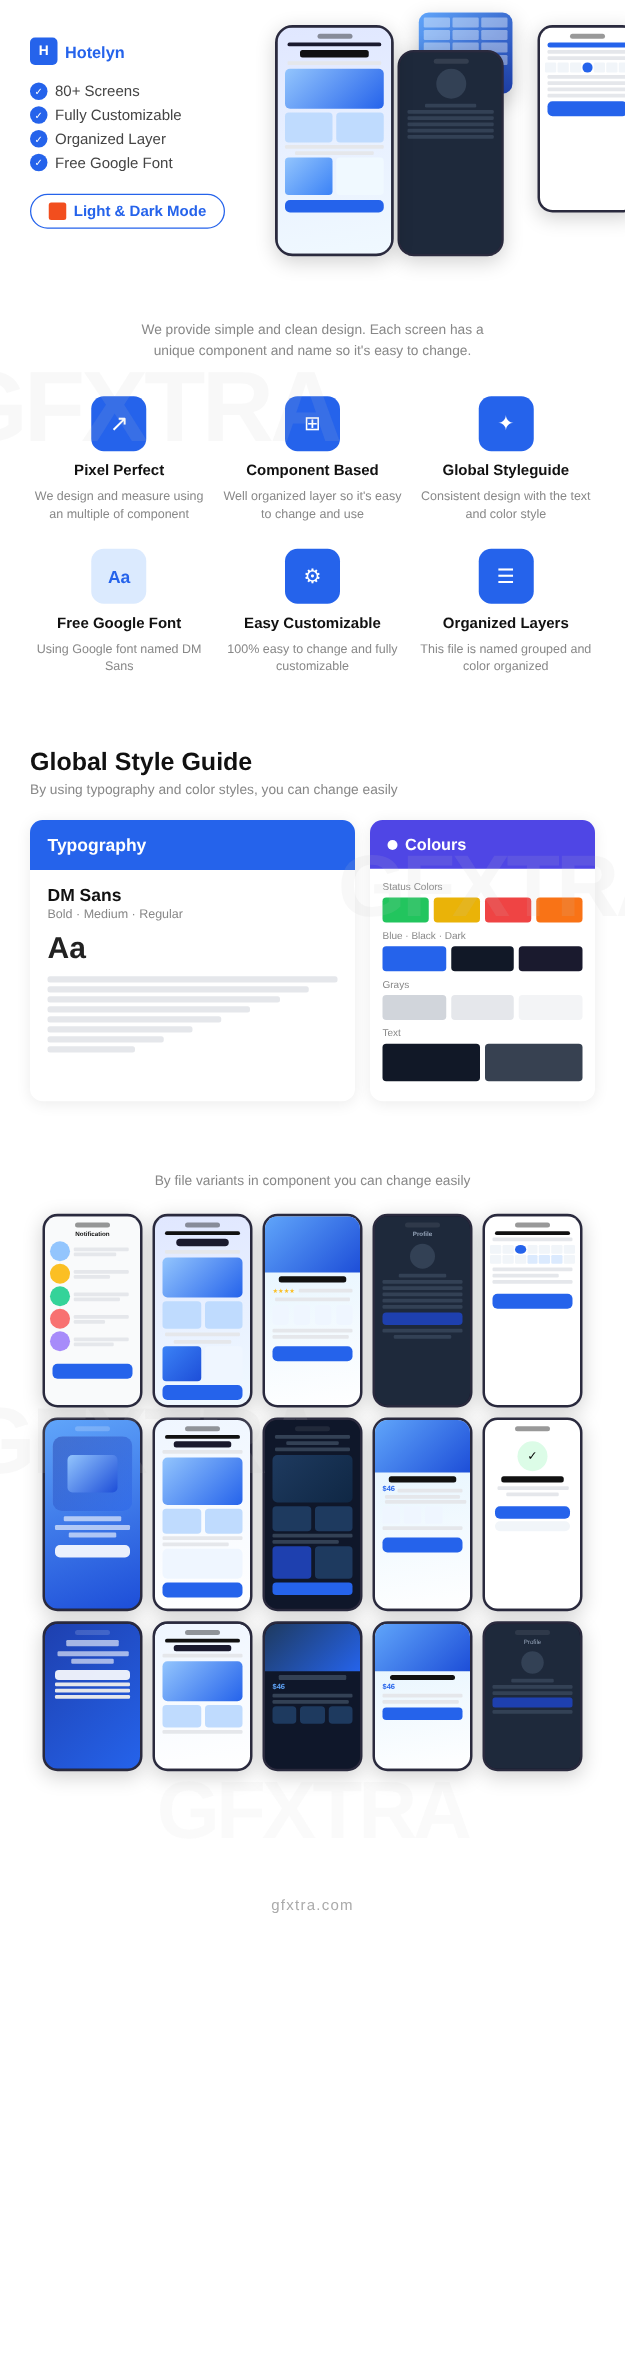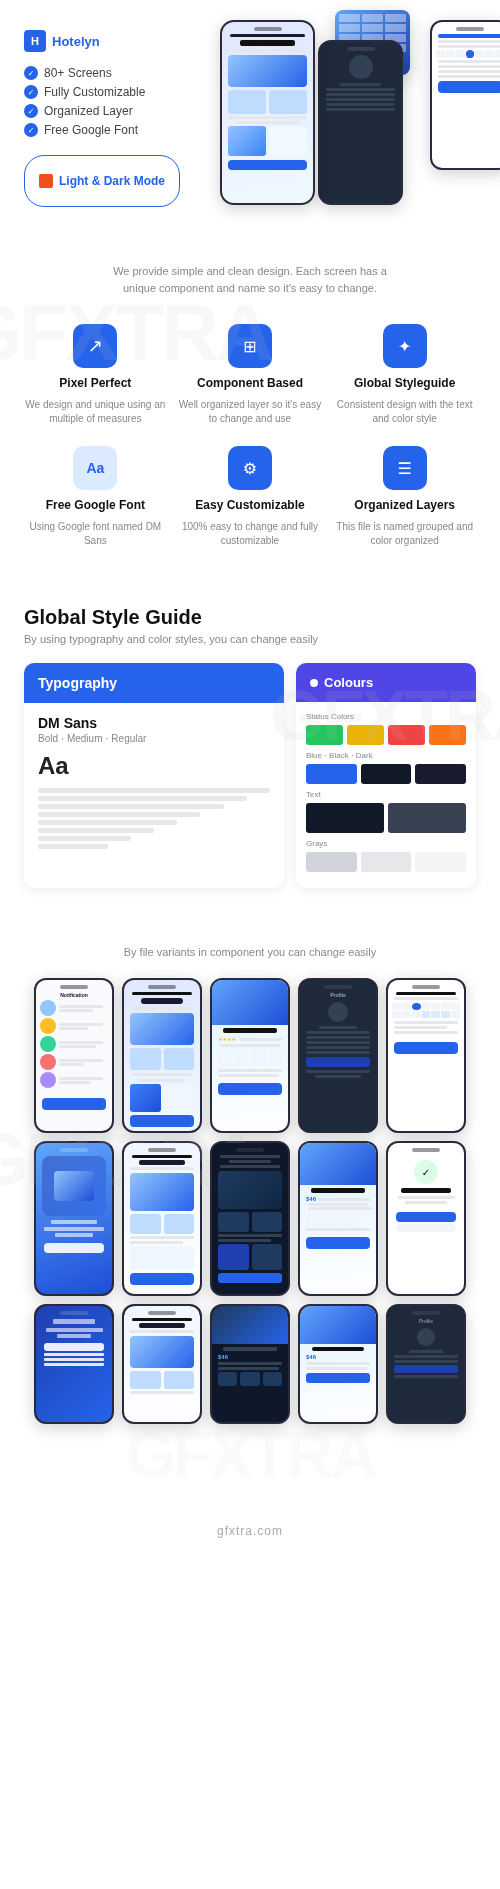--- a/index.html
+++ b/index.html
@@ -41,21 +41,21 @@
       display: flex; align-items: center; gap: 6px;
     }
     .check-icon {
       width: 14px; height: 14px; background: #2563eb; border-radius: 50%;
       display: flex; align-items: center; justify-content: center;
       color: #fff; font-size: 8px; flex-shrink: 0;
     }
     .light-dark-btn {
       display: inline-flex; align-items: center; gap: 6px;
       background: #fff; border: 1.5px solid #2563eb;
-      border-radius: 20px; padding: 18px 14px;
+      border-radius: 20px; padding: 6px 14px;
       font-size: 12px; color: #2563eb; font-weight: 600; cursor: pointer;
     }
     .figma-icon {
       width: 14px; height: 14px; background: #f24e1e;
       border-radius: 2px; display: inline-block;
     }
 
     
     .hero-phones {
       position: absolute;
@@ -408,21 +408,21 @@
 
   <p class="section-subtitle">We provide simple and clean design. Each screen has a unique component and name so it's easy to change.</p>
 
   <div class="features-grid">
 
     <div class="feature-item">
       <div class="feature-icon-box blue">
         <span style="color:#fff; font-size:18px;">↗</span>
       </div>
       <div class="feature-title">Pixel Perfect</div>
-      <div class="feature-desc">We design and unique using an multiple of measures</div>
+      <div class="feature-desc">We design and measure using an multiple of component</div>
     </div>
 
     <div class="feature-item">
       <div class="feature-icon-box blue">
         <span style="color:#fff; font-size:16px;">⊞</span>
       </div>
       <div class="feature-title">Component Based</div>
       <div class="feature-desc">Well organized layer so it's easy to change and use</div>
     </div>
 
@@ -506,32 +506,32 @@
         </div>
         <div class="colour-group">
           <div class="colour-label">Blue · Black · Dark</div>
           <div class="colour-row">
             <div class="colour-swatch" style="background:#2563eb;"></div>
             <div class="colour-swatch" style="background:#111827;"></div>
             <div class="colour-swatch" style="background:#1a1a2e;"></div>
           </div>
         </div>
         <div class="colour-group">
-          <div class="colour-label">Text</div>
-          <div class="colour-row">
-            <div class="colour-swatch" style="background:#111827; height:30px;"></div>
-            <div class="colour-swatch" style="background:#374151; height:30px;"></div>
-          </div>
-        </div>
-        <div class="colour-group">
           <div class="colour-label">Grays</div>
           <div class="colour-row">
             <div class="colour-swatch" style="background:#d1d5db;"></div>
             <div class="colour-swatch" style="background:#e5e7eb;"></div>
             <div class="colour-swatch" style="background:#f3f4f6;"></div>
+          </div>
+        </div>
+        <div class="colour-group">
+          <div class="colour-label">Text</div>
+          <div class="colour-row">
+            <div class="colour-swatch" style="background:#111827; height:30px;"></div>
+            <div class="colour-swatch" style="background:#374151; height:30px;"></div>
           </div>
         </div>
       </div>
     </div>
   </div>
 </div>
 
 <div class="section-screens">
   <div class="gfxtra-big" style="top:200px; left:-30px; font-size:75px;">GFXTRA</div>
 

